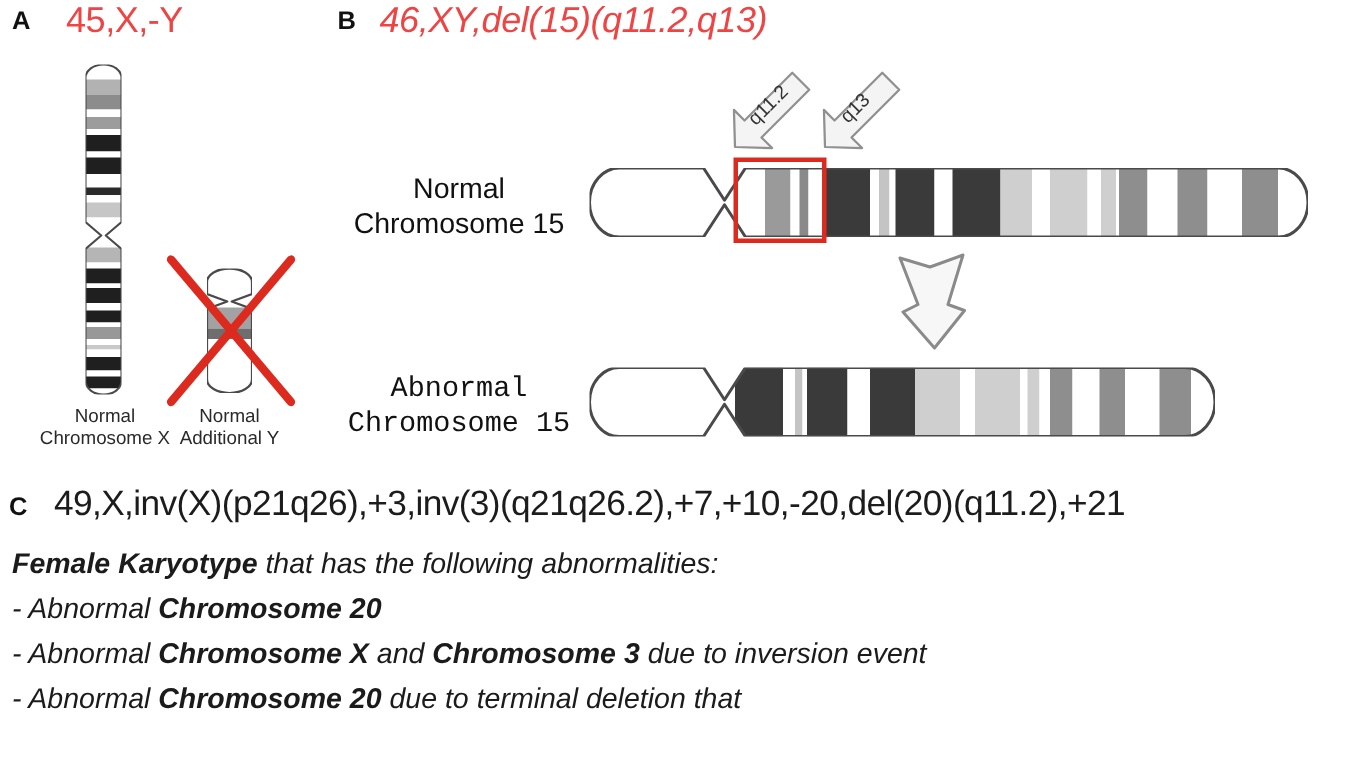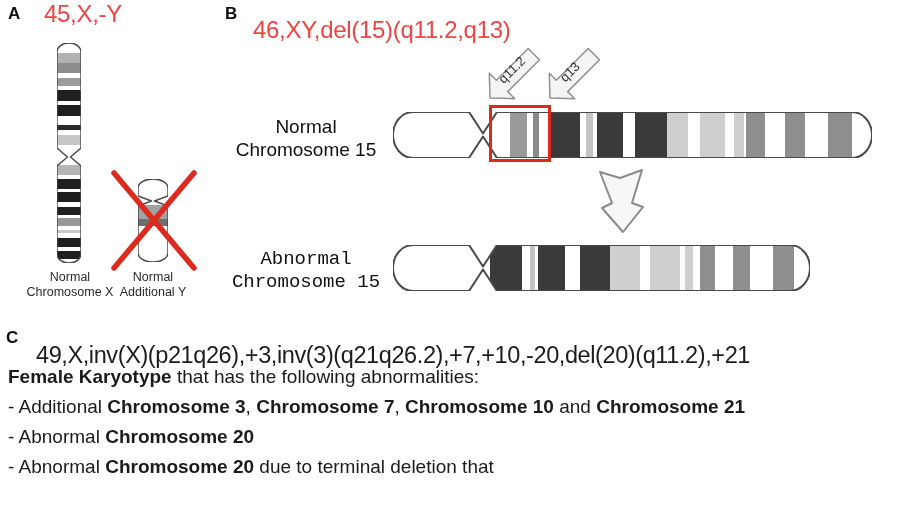--- a/index.html
+++ b/index.html
@@ -8,21 +8,21 @@
     font-family:"Liberation Sans",sans-serif;color:#1a1a1a;overflow:hidden;
   }
   .abs{position:absolute;}
   .panel-letter{font-size:17px;font-weight:700;color:#111;}
   .panel-title{font-size:24px;letter-spacing:-0.3px;color:#ef4444;white-space:nowrap;text-align:center;}
   .small-caption{font-size:12.5px;line-height:15px;text-align:center;color:#2a2a2a;}
   .chromo-caption{font-size:19px;line-height:23px;text-align:center;color:#111;}
   .red-box{border:3px solid #dd2a1e;background:transparent;}
   .c-title{font-size:23.5px;letter-spacing:-0.4px;white-space:nowrap;color:#1c1c1c;}
   .c-body{font-size:19px;line-height:30px;color:#1b1b1b;}
-  .c-body p{margin:0;white-space:nowrap;}
+  .c-body p{margin:0;white-space:nowrap;font-style:italic;}
   .c-body b{font-weight:700;}
   svg{display:block;}
 </style>
 </head>
 <body>
 
 <div id="canvas">
 
   <div class="abs panel-letter" style="left:8px;top:4px;">A</div>
   <div class="abs panel-title" style="left:44px;top:0px;">45,X,-Y</div>
@@ -93,21 +93,21 @@
   <div class="abs small-caption" style="left:14px;top:270px;width:112px;">
     <div>Normal</div>
     <div>Chromosome X</div>
   </div>
   <div class="abs small-caption" style="left:105px;top:270px;width:96px;">
     <div>Normal</div>
     <div>Additional Y</div>
   </div>
 
   <div class="abs panel-letter" style="left:225px;top:4px;">B</div>
-  <div class="abs panel-title" style="left:253px;top:16px;">46,XY,del(15)(q11.2,q13)</div>
+  <div class="abs panel-title" style="left:253px;top:0px;font-style:italic;">46,XY,del(15)(q11.2,q13)</div>
 
   <svg class="abs" style="left:470px;top:42px;" width="160" height="70">
     <g transform="translate(20,56) rotate(-45)">
       <polygon points="0,0 17,-18 17,-8 62,-8 62,8 17,8 17,18" fill="#f4f4f4" stroke="#909090" stroke-width="1.5" stroke-linejoin="round"></polygon>
     </g>
     <text transform="translate(45,31) rotate(-45)" text-anchor="middle" font-size="13" fill="#333">q11.2</text>
     <g transform="translate(80,56) rotate(-45)">
       <polygon points="0,0 17,-18 17,-8 62,-8 62,8 17,8 17,18" fill="#f4f4f4" stroke="#909090" stroke-width="1.5" stroke-linejoin="round"></polygon>
     </g>
     <text transform="translate(103,33) rotate(-45)" text-anchor="middle" font-size="13" fill="#333">q13</text>
@@ -190,22 +190,22 @@
         <rect x="322" y="0" width="18" height="46" fill="#ffffff" clip-path="url(#clip-abnormal15)"></rect>
         <rect x="340" y="0" width="17" height="46" fill="#8e8e8e" clip-path="url(#clip-abnormal15)"></rect>
         <rect x="357" y="0" width="23" height="46" fill="#ffffff" clip-path="url(#clip-abnormal15)"></rect>
         <rect x="380" y="0" width="21" height="46" fill="#8e8e8e" clip-path="url(#clip-abnormal15)"></rect>
         <rect x="401" y="0" width="16" height="46" fill="#ffffff" clip-path="url(#clip-abnormal15)"></rect>
         <path d="M 20 0 L 76 0 L 90 21.5 L 104 0 L 397 0 A 20 23 0 0 1 397 46 L 104 46 L 90 24.5 L 76 46 L 20 46 A 20 23 0 0 1 20 0 Z" fill="none" stroke="#4a4a4a" stroke-width="2" stroke-linejoin="round"></path>
       </g>
     </svg>
 
   <div class="abs panel-letter" style="left:6px;top:328px;">C</div>
-  <div class="abs c-title" style="left:36px;top:342px;text-align:center;">49,X,inv(X)(p21q26),+3,inv(3)(q21q26.2),+7,+10,-20,del(20)(q11.2),+21</div>
+  <div class="abs c-title" style="left:36px;top:322px;text-align:center;">49,X,inv(X)(p21q26),+3,inv(3)(q21q26.2),+7,+10,-20,del(20)(q11.2),+21</div>
 
   <div class="abs c-body" style="left:8px;top:362px;width:888px;">
     <p><b>Female Karyotype</b><span> that has the following abnormalities:</span></p>
-    <p><span>- Additional </span><b>Chromosome 3</b><span>, </span><b>Chromosome 7</b><span>, </span><b>Chromosome 10</b><span> and </span><b>Chromosome 21</b></p>
     <p><span>- Abnormal </span><b>Chromosome 20</b></p>
+    <p><span>- Abnormal </span><b>Chromosome X</b><span> and </span><b>Chromosome 3</b><span> due to inversion event</span></p>
     <p><span>- Abnormal </span><b>Chromosome 20</b><span> due to terminal deletion that</span></p>
   </div>
 
 </div>
 
 </body></html>

